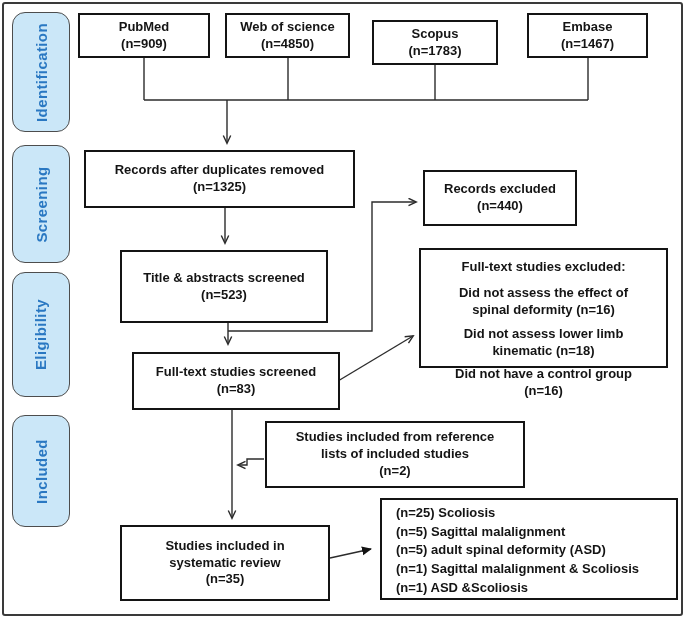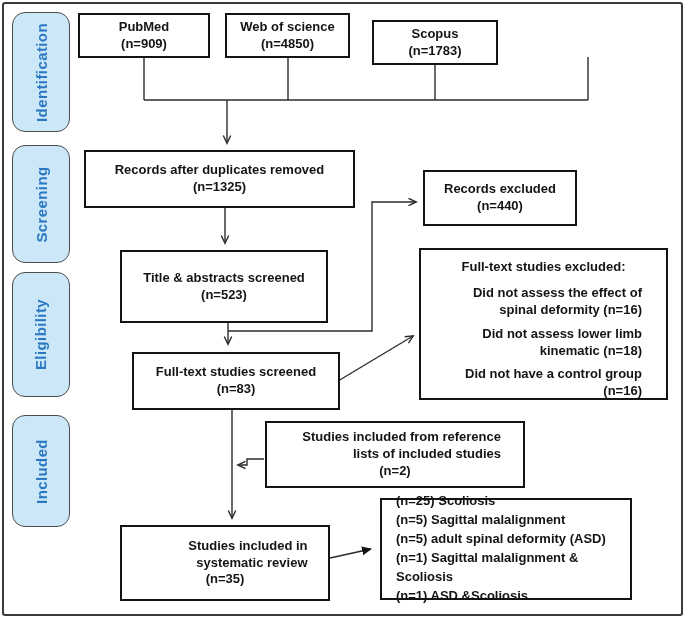--- a/index.html
+++ b/index.html
@@ -3,47 +3,47 @@
 <meta charset="utf-8">
 <style>
   html,body{margin:0;padding:0;background:#fff;}
   #page{position:relative;width:685px;height:618px;background:#fff;
         font-family:"Liberation Sans","DejaVu Sans",sans-serif;overflow:hidden;}
   #frame{position:absolute;left:2px;top:2px;width:677px;height:610px;
          border:2px solid #3a3a3a;border-radius:3px;background:#fff;}
   #wires{position:absolute;left:0;top:0;z-index:1;}
   .box{position:absolute;z-index:2;background:#fff;border:2px solid #141414;
        box-sizing:border-box;display:flex;flex-direction:column;align-items:center;
-       justify-content:center;text-align:right;font-weight:bold;color:#141414;
+       justify-content:center;text-align:center;font-weight:bold;color:#141414;
        font-size:13px;line-height:1.3;}
   .box .t{display:block;}
   .box .n{display:block;}
   .stage{position:absolute;left:12px;width:58px;z-index:2;background:#cbe7f8;
          border:1.6px solid #4d4d4d;border-radius:13px;box-sizing:border-box;
          display:flex;align-items:center;justify-content:center;}
   .stage span{transform:rotate(-90deg);white-space:nowrap;color:#2a78c2;
               font-weight:bold;font-size:15px;letter-spacing:.4px;}
   
   #b-pubmed{left:78px;top:13px;width:132px;height:45px;}
   #b-wos{left:225px;top:13px;width:125px;height:45px;}
   #b-scopus{left:372px;top:20px;width:126px;height:45px;}
   #b-embase{left:527px;top:13px;width:121px;height:45px;}
   #b-dup{left:84px;top:150px;width:271px;height:58px;}
   #b-recexcl{left:423px;top:170px;width:154px;height:56px;}
   #b-titleabs{left:120px;top:250px;width:208px;height:73px;}
-  #b-ftexcl{left:419px;top:248px;width:249px;height:152px;justify-content:flex-start;
+  #b-ftexcl{left:419px;top:248px;width:249px;height:120px;justify-content:flex-start;
             padding:7px 24px 4px;}
   #b-ftexcl .bx-title{margin:2px 0 2px;}
   #b-ftexcl p{margin:7px 0 0;}
   #b-ftscreen{left:132px;top:352px;width:208px;height:58px;}
   #b-reflists{left:265px;top:421px;width:260px;height:67px;padding:0 22px;}
   #b-sysrev{left:120px;top:525px;width:210px;height:76px;}
   #b-sysrev .t{max-width:165px;}
-  #b-results{left:380px;top:498px;width:252px;height:102px;align-items:flex-start;
-             text-align:left;padding-left:14px;line-height:1.45;}
+  #b-results{left:380px;top:498px;width:298px;height:102px;align-items:flex-start;
+             text-align:left;padding-left:14px;line-height:1.45;justify-content:flex-end;}
   #stage-identification{top:12px;height:120px;}
   #stage-screening{top:145px;height:118px;}
   #stage-eligibility{top:272px;height:125px;}
   #stage-included{top:415px;height:112px;}
 </style>
 </head>
 <body>
 
 <div id="page">
   <div id="frame"></div>
@@ -88,20 +88,24 @@
     <span class="n">(n=909)</span>
   </div>
   <div class="box" id="b-wos">
     <span class="t">Web of science</span>
     <span class="n">(n=4850)</span>
   </div>
   <div class="box" id="b-scopus">
     <span class="t">Scopus</span>
     <span class="n">(n=1783)</span>
   </div>
+  <div class="box" id="b-embase">
+    <span class="t">Embase</span>
+    <span class="n">(n=1467)</span>
+  </div>
 
   <div class="box" id="b-dup">
     <span class="t">Records after duplicates removed</span>
     <span class="n">(n=1325)</span>
   </div>
   <div class="box" id="b-recexcl">
     <span class="t">Records excluded</span>
     <span class="n">(n=440)</span>
   </div>
   <div class="box" id="b-titleabs">

